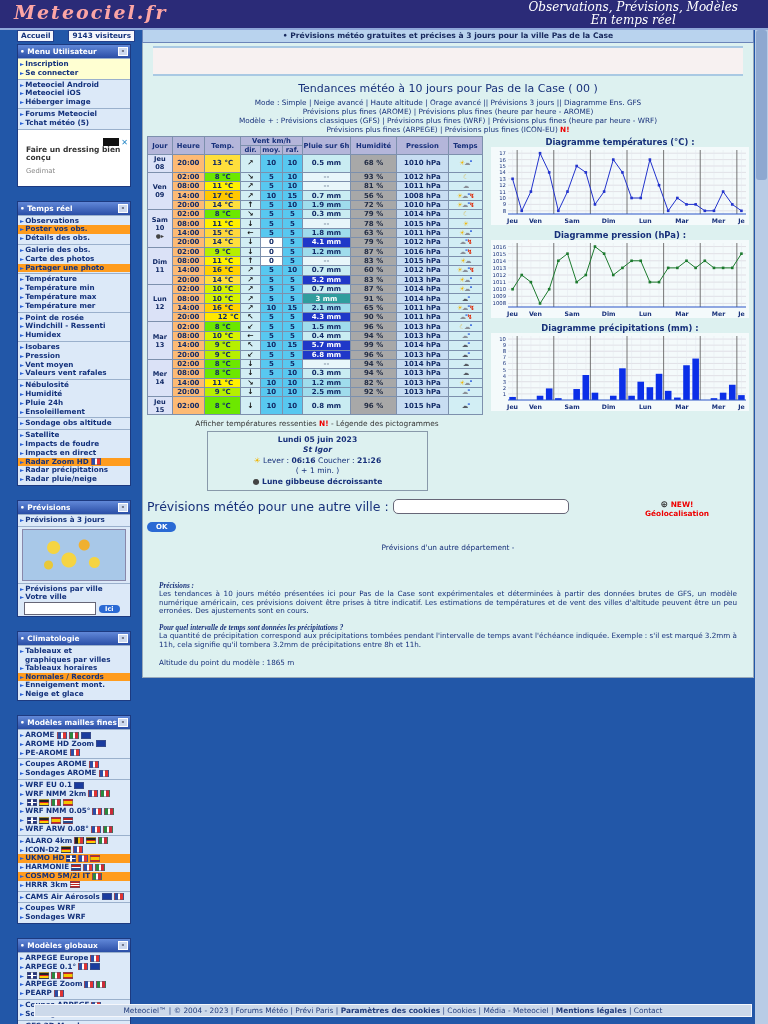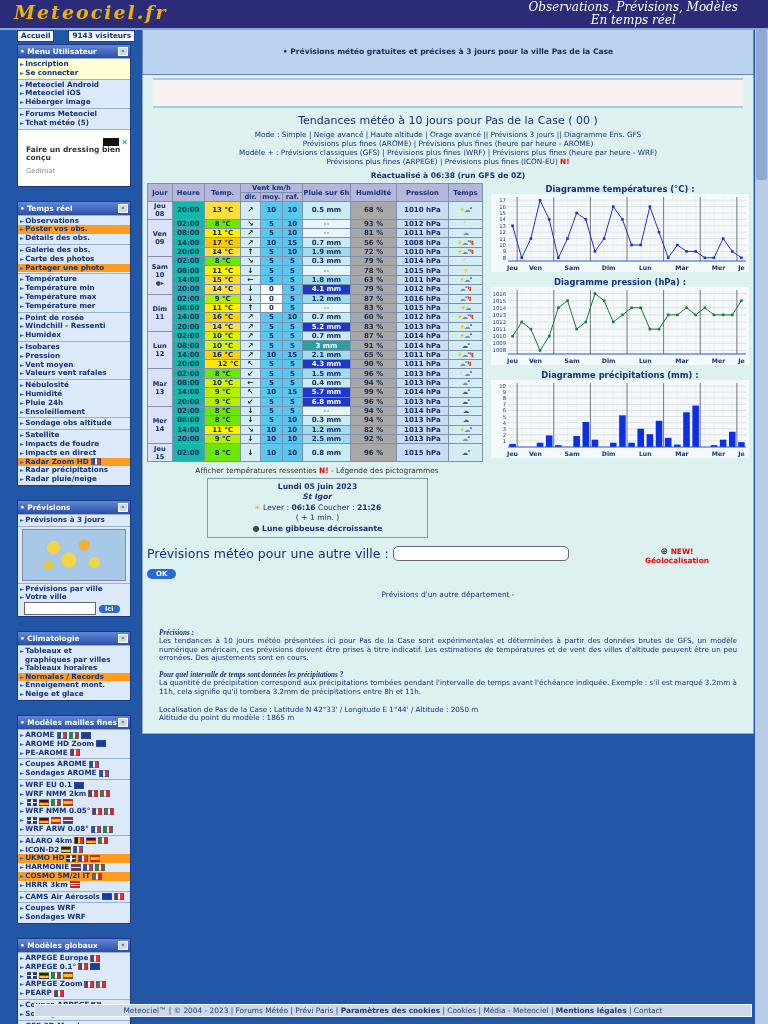--- a/index.html
+++ b/index.html
@@ -1,21 +1,21 @@
 <!DOCTYPE html>
 <html><head>
 <meta charset="utf-8">
 <style>
   html,body{margin:0;padding:0;}
   body{width:768px;height:1024px;overflow:hidden;position:relative;
        background:#2257a8;font-family:"DejaVu Sans",sans-serif;}
   
   .topbar{position:absolute;top:0;left:0;width:768px;height:28px;background:#2b2b78;
           border-bottom:2px solid #8fa6d8;z-index:5;}
-  .logo{position:absolute;left:14px;top:1px;color:#eab308;font-family:"DejaVu Serif",serif;
+  .logo{position:absolute;left:14px;top:1px;color:#fca5a5;font-family:"DejaVu Serif",serif;
         font-style:italic;font-weight:bold;font-size:19px;letter-spacing:2px;}
   .tagline{position:absolute;right:30px;top:1px;color:#fff;font-family:"DejaVu Serif",serif;
            font-style:italic;font-size:12px;line-height:13px;text-align:center;}
   
   .sidebar{position:absolute;left:17px;top:30px;width:114px;}
   .accrow{display:flex;gap:14px;margin-bottom:2px;}
   .accbox{background:#f4f6fb;border:1px solid #23408c;color:#14327c;font-weight:bold;
           font-size:7.3px;line-height:10px;padding:0 3px;white-space:nowrap;}
   .section{margin-bottom:14px;border:1px solid #1d3a80;background:#d9e8f8;}
   .sec-h{background:linear-gradient(180deg,#6188d8,#2a4ea6);color:#fff;font-size:7.4px;
@@ -52,36 +52,36 @@
                 radial-gradient(circle at 45% 60%,#f5d442 0 7px,transparent 8px),
                 radial-gradient(circle at 70% 65%,#f5d442 0 5px,transparent 6px),
                 radial-gradient(circle at 25% 70%,#e8c838 0 4px,transparent 5px),
                 #a8c8e8;}
   .vv{width:66px;height:9px;border:1px solid #667;background:#fff;font-size:7px;margin-left:4px;}
   .ici{display:inline-block;background:#2a6ad4;color:#fff;border-radius:6px;font-size:6.5px;
        font-weight:bold;padding:0 6px;margin-left:3px;line-height:8px;}
   
   .main{position:absolute;left:142px;top:28px;width:612px;}
   .banner{background:#b9d3ee;border:1px solid #6b84b8;font-size:7.6px;font-weight:bold;
-          color:#17285c;text-align:center;padding:18px 0;}
+          color:#17285c;text-align:center;padding:2px 0;}
   .content{background:#ddf1f0;border:1px solid #9ab;border-top:0;padding:1px 4px 10px;}
   .adbox{background:#f7f1f1;border-top:2px solid #a9c9e3;border-bottom:2px solid #a9c9e3;
          height:26px;margin:2px 6px;}
   .title{font-size:11px;font-weight:normal;color:#17307a;text-align:center;margin:6px 0 3px;}
   .modeline{font-size:7.3px;color:#17307a;text-align:center;line-height:9px;}
   .nflag{color:#e00;font-weight:bold;}
   .react{font-size:7.6px;font-weight:bold;color:#17307a;text-align:center;margin:5px 0 3px;}
   .fc-wrap{display:flex;margin-top:2px;}
   table.fc{border-collapse:collapse;font-size:7px;color:#122a66;text-align:center;
            font-weight:bold;table-layout:fixed;}
   table.fc td,table.fc th{border:1px solid #7d90ad;padding:0 1px;line-height:8px;height:8px;
            overflow:hidden;white-space:nowrap;}
   table.fc th{background:#b4b6da;font-size:6.8px;color:#17307a;}
   td.day{background:#dbe2f7;font-size:6.6px;line-height:7px;}
-  td.hcell{background:#14b8a6;}
+  td.hcell{background:#fdba74;}
   td.dir{background:#d2eef4;font-size:7.5px;color:#111;}
   td.wind{background:#58c8f0;}
   td.calm{background:#fff;}
   td.rain-none{background:#e8f6fa;color:#8899aa;}
   td.rain-light{background:#c9ecf2;}
   td.rain-med{background:#9fdcec;}
   td.rain-teal{background:#2f9d9d;color:#fff;}
   td.rain-dark{background:#2038c8;color:#fff;}
   td.hum{background:#a8a8a8;color:#222c44;}
   td.pres{background:#c8ddf2;}
@@ -310,21 +310,20 @@
   <div class="banner">• Prévisions météo gratuites et précises à 3 jours pour la ville Pas de la Case</div>
   <div class="content">
     <div class="adbox"></div>
     <div class="title">Tendances météo à 10 jours pour Pas de la Case ( 00 )</div>
     <div class="modeline">Mode : Simple | Neige avancé | Haute altitude | Orage avancé || Prévisions 3 jours || Diagramme Ens. GFS</div>
     <div class="modeline">Prévisions plus fines (AROME) | Prévisions plus fines (heure par heure - AROME)</div>
     <div class="modeline">Modèle + : Prévisions classiques (GFS) | Prévisions plus fines (WRF) | Prévisions plus fines (heure par heure - WRF)</div>
     <div class="modeline">
       <span>Prévisions plus fines (ARPEGE) | Prévisions plus fines (ICON-EU)</span> <span class="nflag">N!</span>
     </div>
-    <div class="react">Réactualisé à 06:38 (run GFS de 0Z)</div>
 
     <div class="fc-wrap">
       <table class="fc">
         <thead>
           <tr>
             <th style="width:24px" rowspan="2">Jour</th>
             <th style="width:32px" rowspan="2">Heure</th>
             <th style="width:34px" rowspan="2">Temp.</th>
             <th colspan="3" style="width:56px">Vent km/h</th>
             <th style="width:44px" rowspan="2">Pluie sur 6h</th>
@@ -942,21 +941,20 @@
     <div class="dept">Prévisions d'un autre département -</div>
 
     <div class="prec">
       <div class="ital" style="font-weight:bold">Précisions :</div>
       <div>Les tendances à 10 jours météo présentées ici pour Pas de la Case sont expérimentales et déterminées à partir des données brutes de GFS, un modèle numérique américain, ces prévisions doivent être prises à titre indicatif. Les estimations de températures et de vent des villes d'altitude peuvent être un peu erronées. Des ajustements sont en cours.</div>
       <div class="gap8"></div>
       <div class="ital" style="font-weight:bold">Pour quel intervalle de temps sont données les précipitations ?</div>
       <div>La quantité de précipitation correspond aux précipitations tombées pendant l'intervalle de temps avant l'échéance indiquée. Exemple : s'il est marqué 3.2mm à 11h, cela signifie qu'il tombera 3.2mm de précipitations entre 8h et 11h.</div>
     </div>
     <div class="loc">
-      <div>Localisation de Pas de la Case : Latitude N 42°33' / Longitude E 1°44' / Altitude : 2050 m</div>
       <div>Altitude du point du modèle : 1865 m</div>
     </div>
   </div>
 </div>
 
 <div class="footer" id="footer"><span class="flink">Meteociel™</span> | <span class="flink">© 2004 - 2023</span> | <span class="flink">Forums Météo</span> | <span class="flink">Prévi Paris</span> | <span class="flink b">Paramètres des cookies</span> | <span class="flink">Cookies</span> | <span class="flink">Média - Meteociel</span> | <span class="flink b">Mentions légales</span> | <span class="flink">Contact</span></div>
 <div class="scrollstrip">
   <div class="scrollthumb"></div>
 </div>
 

